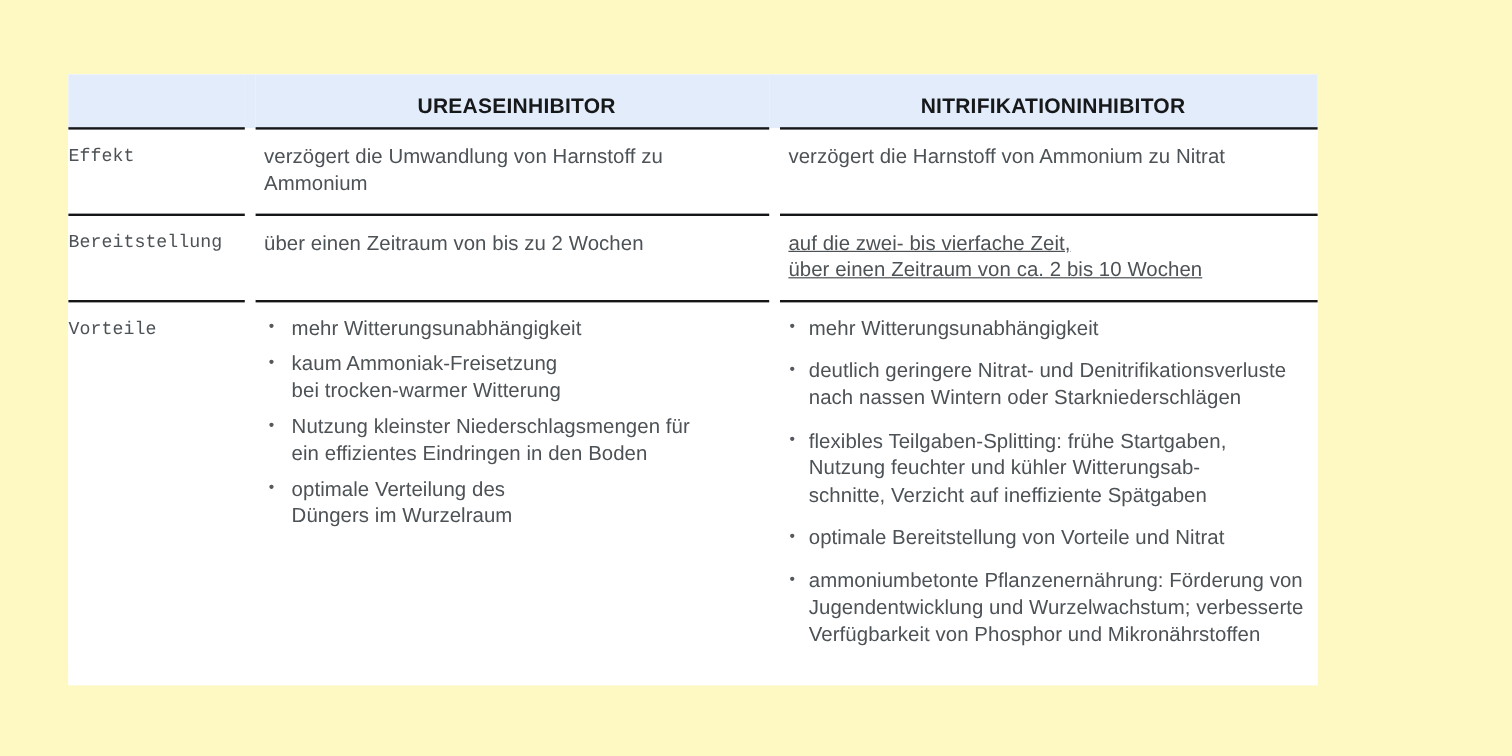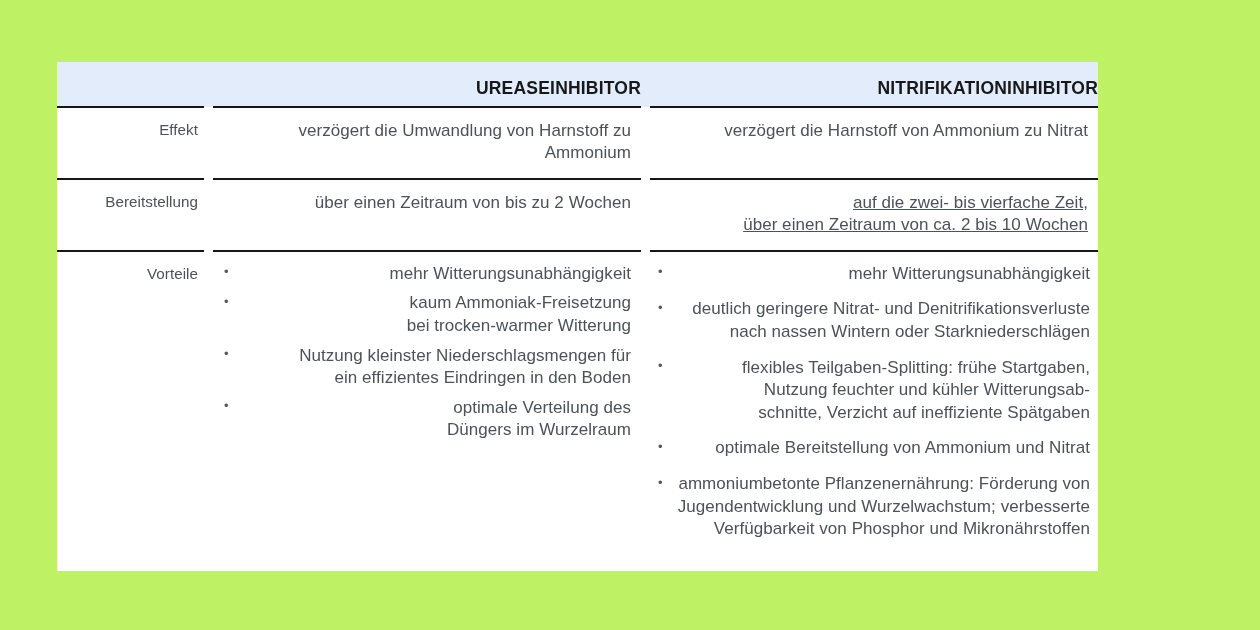--- a/index.html
+++ b/index.html
@@ -12,22 +12,21 @@
     width: 1260px;
     height: 630px;
     overflow: hidden;
     font-family: "Liberation Sans", sans-serif;
   }
 
   .page {
     position: relative;
     width: 1260px;
     height: 630px;
-    background: #bef264;
-    text-align: right;
+    background: #fef9c3;
   }
 
   
   .table-wrap {
     position: absolute;
     left: 57px;
     top: 62px;
     width: 1041px;
     background: #ffffff;
   }
@@ -87,23 +86,24 @@
   .cell-inner {
     padding: 12px 10px 13px 7px;
     font-size: 17px;
     line-height: 1.32;
     color: #4d5256;
     letter-spacing: 0.05px;
   }
   .cell-inner.label {
     color: #4d5256;
     font-size: 15.2px;
-    padding-left: 16px;
+    padding-left: 0;
     padding-right: 6px;
     white-space: nowrap;
+    font-family: Liberation Mono, monospace;
   }
   .cell-inner.value { color: #4d5256; }
   .cell-inner.formula { color: #4d5256; }
 
   .line2 { display: block; text-decoration: underline; }
 
   sub {
     font-size: 0.66em;
     vertical-align: baseline;
     position: relative;
@@ -221,21 +221,21 @@
                 </ul>
             </div>
           </td>
           <td class="gap"></td>
           <td class="ruled">
             <div class="cell-inner adv-cell-right">
               <ul class="bullets wide">
                   <li>mehr Witterungsunabhängigkeit</li>
                   <li>deutlich geringere Nitrat- und Denitrifikationsverluste<br>nach nassen Wintern oder Starkniederschlägen</li>
                   <li>flexibles Teilgaben-Splitting: frühe Startgaben,<br>Nutzung feuchter und kühler Witterungsab-<br>schnitte, Verzicht auf ineffiziente Spätgaben</li>
-                  <li>optimale Bereitstellung von Ammonium und Nitrat</li>
+                  <li>optimale Bereitstellung von Vorteile und Nitrat</li>
                   <li>ammoniumbetonte Pflanzenernährung: Förderung von<br>Jugendentwicklung und Wurzelwachstum; verbesserte<br>Verfügbarkeit von Phosphor und Mikronährstoffen</li>
                 </ul>
             </div>
           </td>
         </tr>
 
       </tbody>
     </table>
     <div class="foot-filler"></div>
   </div>

